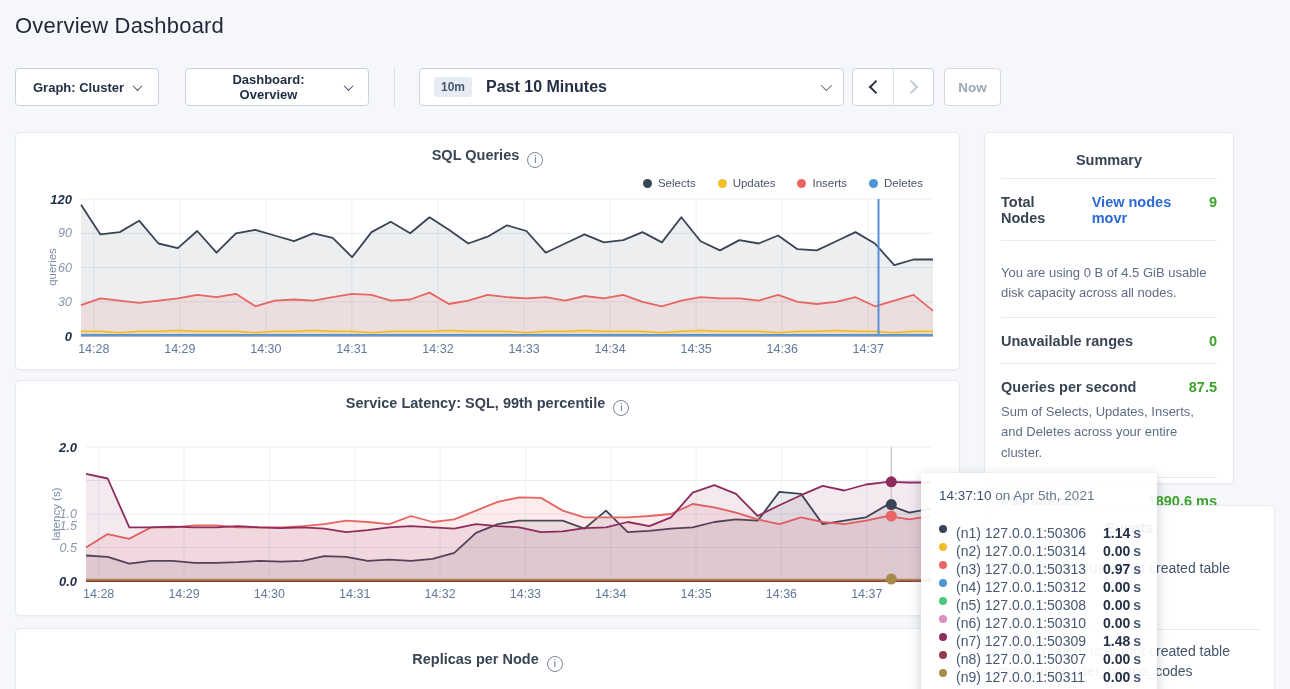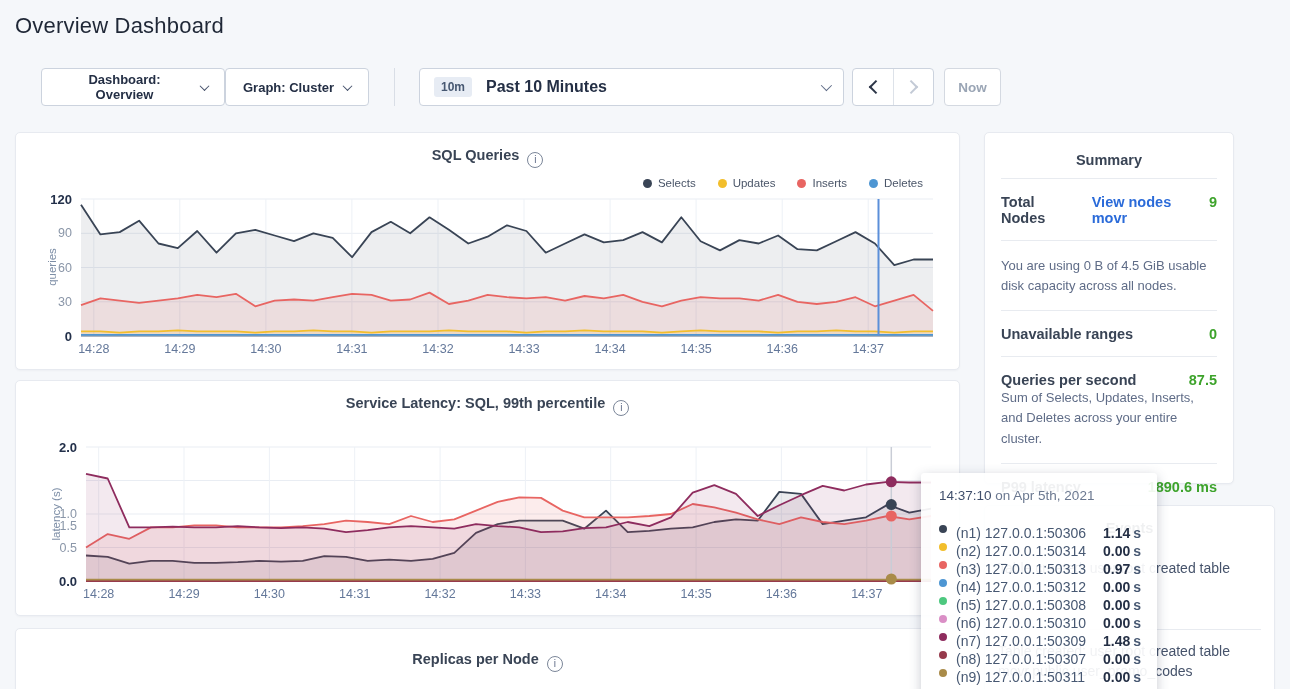--- a/index.html
+++ b/index.html
@@ -30,35 +30,35 @@
   
   .card { position:absolute; background:#fff; border:1px solid #e7eaf0; border-radius:5px; box-shadow:0 1px 2px rgba(40,50,70,.04); }
   .chart-title { position:absolute; left:0; right:0; top:14px; text-align:center; font-size:14.5px; font-weight:700; color:#394455; }
   .info-icon { display:inline-flex; width:16px; height:16px; border:1px solid #7b8699; border-radius:50%; color:#5f6c87; font-size:10px; font-weight:400; align-items:center; justify-content:center; margin-left:8px; vertical-align:-3px; font-style:normal; }
   .chart-ylabel { position:absolute; font-size:11.5px; color:#7d8ea6; transform:translate(-50%,-50%) rotate(-90deg); white-space:nowrap; }
   .legend { position:absolute; right:36px; top:44px; list-style:none; display:flex; gap:22px; }
   .legend li { display:flex; align-items:center; font-size:11.5px; color:#4a5568; cursor:pointer; }
   .legend .dot { width:9px; height:9px; border-radius:50%; margin-right:6px; }
   .plot { position:absolute; }
   .plot svg { display:block; width:100%; height:100%; overflow:visible; }
-  .yticks span { position:absolute; right:100%; margin-right:9px; transform:translateY(-50%); font-size:12.5px; color:#8a96a8; white-space:nowrap; }
+  .yticks span { position:absolute; right:100%; margin-right:9px; transform:translateY(-50%); font-size:12.5px; color:#8a96a8; white-space:nowrap;font-style:italic; }
   .yticks span.strong { color:#23304a; font-weight:700; font-size:13px; }
   .xticks { position:absolute; left:0; right:0; top:100%; }
   .xticks span { position:absolute; transform:translateX(-50%); top:6px; font-size:12.5px; color:#64789a; }
 
   
   .summary-card { left:984px; top:132px; width:250px; height:352px; padding:0 16px; }
   .summary-title { text-align:center; font-size:14.5px; font-weight:700; color:#394455; padding:19px 0 10px; }
   .sum-row { padding:15px 0 14px; border-top:1px solid #e8ebf0; }
   .sum-row:first-of-type { border-top:none; }
   .sum-line { display:flex; align-items:baseline; }
   .sum-label { font-size:14.5px; font-weight:700; color:#394455; }
   .sum-link { font-size:14.5px; font-weight:700; color:#2b6bd9; margin-left:10px; text-decoration:none; cursor:pointer; }
   .sum-value { margin-left:auto; font-size:14.5px; font-weight:700; color:#3da32b; }
-  .sum-desc { font-size:13px; color:#5f6c87; line-height:1.55; }
+  .sum-desc { font-size:13px; color:#5f6c87; line-height:1.55; margin-top:7px; }
 
   
   .events-card { left:984px; top:505px; width:291px; height:230px; padding:0 13px; z-index:1; }
   .events-title { text-align:center; font-size:14.5px; font-weight:700; color:#394455; padding:14px 0 10px; }
   .event-item { font-size:14px; color:#46536b; line-height:20px; padding:12px 0 0; }
   .event-item.first { height:83px; }
   .event-item.second { border-top:1px solid #e8ebf0; padding-top:11px; }
 
   
   .chart-tooltip { position:absolute; left:921px; top:473px; width:236px; min-height:210px; background:rgba(255,255,255,.92); border-radius:4px; box-shadow:0 3px 12px rgba(55,65,90,.28); z-index:10; padding:15px 16px 13px 18px; }
@@ -72,26 +72,26 @@
   .tt-unit { color:#475872; margin-left:3px; font-weight:600; }
 </style>
 </head>
 <body>
 
 <div class="page">
 
   <h1 class="page-title">Overview Dashboard</h1>
 
   <div class="toolbar">
+    <button class="btn dd dd1">
+      <span>Graph: Cluster</span>
+      <span class="caret"></span>
+    </button>
     <button class="btn dd dd2">
       <span>Dashboard: Overview</span>
-      <span class="caret"></span>
-    </button>
-    <button class="btn dd dd1">
-      <span>Graph: Cluster</span>
       <span class="caret"></span>
     </button>
     <div class="vdiv"></div>
     <button class="btn time-dd">
       <span class="time-badge">10m</span>
       <span class="time-label">Past 10 Minutes</span>
       <span class="caret-thin"></span>
     </button>
     <div class="arrow-group">
       <button class="arrow-btn">

